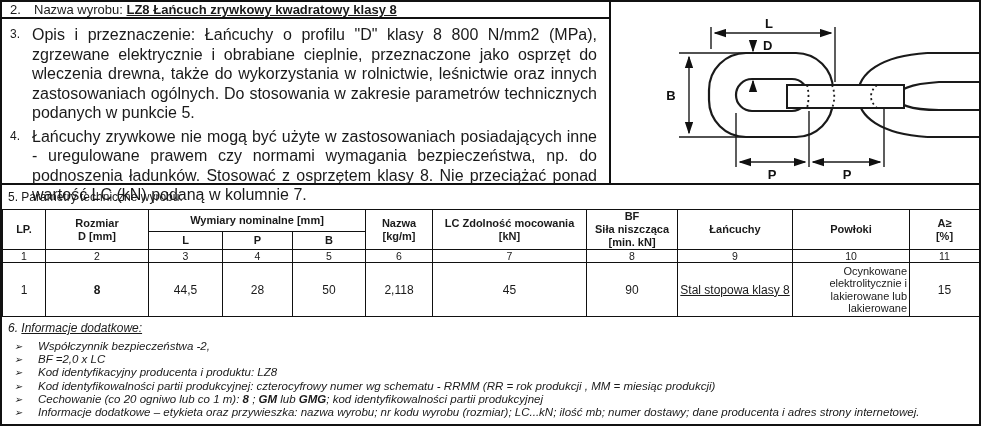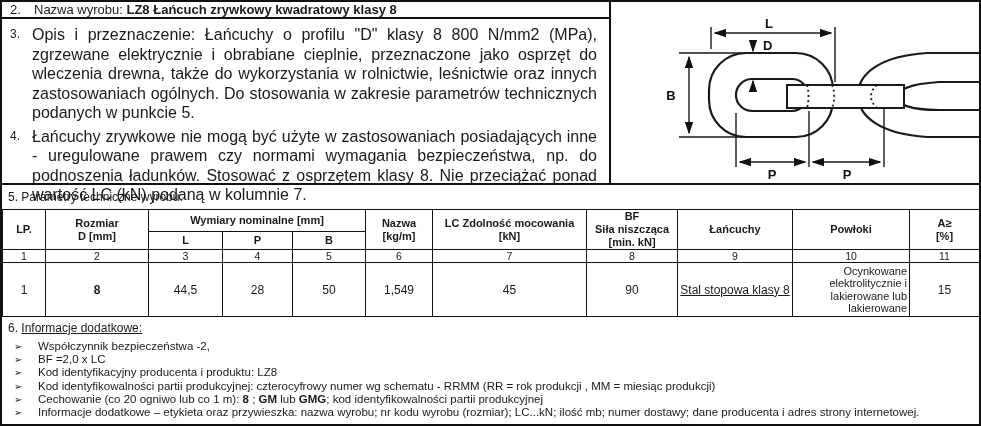--- a/index.html
+++ b/index.html
@@ -5,21 +5,21 @@
   * { margin:0; padding:0; box-sizing:border-box; }
   html,body { background:#fff; }
   body { width:981px; height:426px; font-family:"Liberation Sans", sans-serif; color:#1a1a1a; }
   .doc { width:981px; height:426px; border:2px solid #111; background:#fff; overflow:hidden; }
 
   
   .top { display:flex; height:183px; border-bottom:2px solid #111; }
   .left { width:609px; border-right:2px solid #111; display:flex; flex-direction:column; }
   .title-row { height:27px; border-bottom:2px solid #111; display:flex; align-items:center; padding:0 8px; font-size:13px; }
   .title-row .num { width:24px; flex:0 0 24px; }
-  .title-row b { font-weight:bold; }
+  .title-row b { font-weight:bold;text-decoration:underline; }
   .desc { flex:1; padding:3px 12px 0 8px; }
   .item { display:flex; margin-top:3px; }
   .item .num { flex:0 0 22px; font-size:12px; line-height:19.5px; }
   .item p { flex:1; font-size:16px; line-height:19.5px; text-align:justify; }
   .item + .item { margin-top:4px; }
   .right { flex:1; background:#fff; }
 
   
   .band { height:24px; display:flex; align-items:center; padding:0 6px; font-size:12px; }
 
@@ -30,21 +30,21 @@
   tr.h1 > th { height:21px; }
   tr.h2 > th { height:18px; }
   tr.nums td { height:13px; font-size:10.5px; line-height:11px; }
   tr.data td { height:54px; font-size:12px; }
   tr.data td.small { font-size:11px; line-height:12.5px;text-align:right; }
   td.b, .bold { font-weight:bold; }
   .u { text-decoration:underline; }
   tr.data td .u { font-size:12px; }
 
   
-  .sec6 { height:106px; padding:4px 8px 0 6px; }
+  .sec6 { height:106px; padding:4px 8px 0 6px;font-style:italic; }
   .h6 { font-size:12px; margin-bottom:5px; }
   .bullet { display:flex; font-size:11.5px; line-height:13.2px; }
   .bullet .marker { flex:0 0 30px; padding-left:6px; font-size:10px; line-height:13.2px; }
   .bullet .txt { flex:1; }
 
   svg text { font-family:"Liberation Sans", sans-serif; font-weight:bold; font-size:13px; fill:#111; }
 </style>
 </head>
 <body>
 
@@ -180,21 +180,21 @@
       <td>9</td>
       <td>10</td>
       <td>11</td>
     </tr>
     <tr class="data">
       <td>1</td>
       <td class="b">8</td>
       <td>44,5</td>
       <td>28</td>
       <td>50</td>
-      <td>1,549</td>
+      <td>2,118</td>
       <td>45</td>
       <td>90</td>
       <td><span class="u">Stal stopowa klasy 8</span></td>
       <td class="small">Ocynkowane elektrolitycznie i lakierowane lub lakierowane</td>
       <td>15</td>
     </tr>
   </tbody>
     </table>
 
   <div class="sec6">

